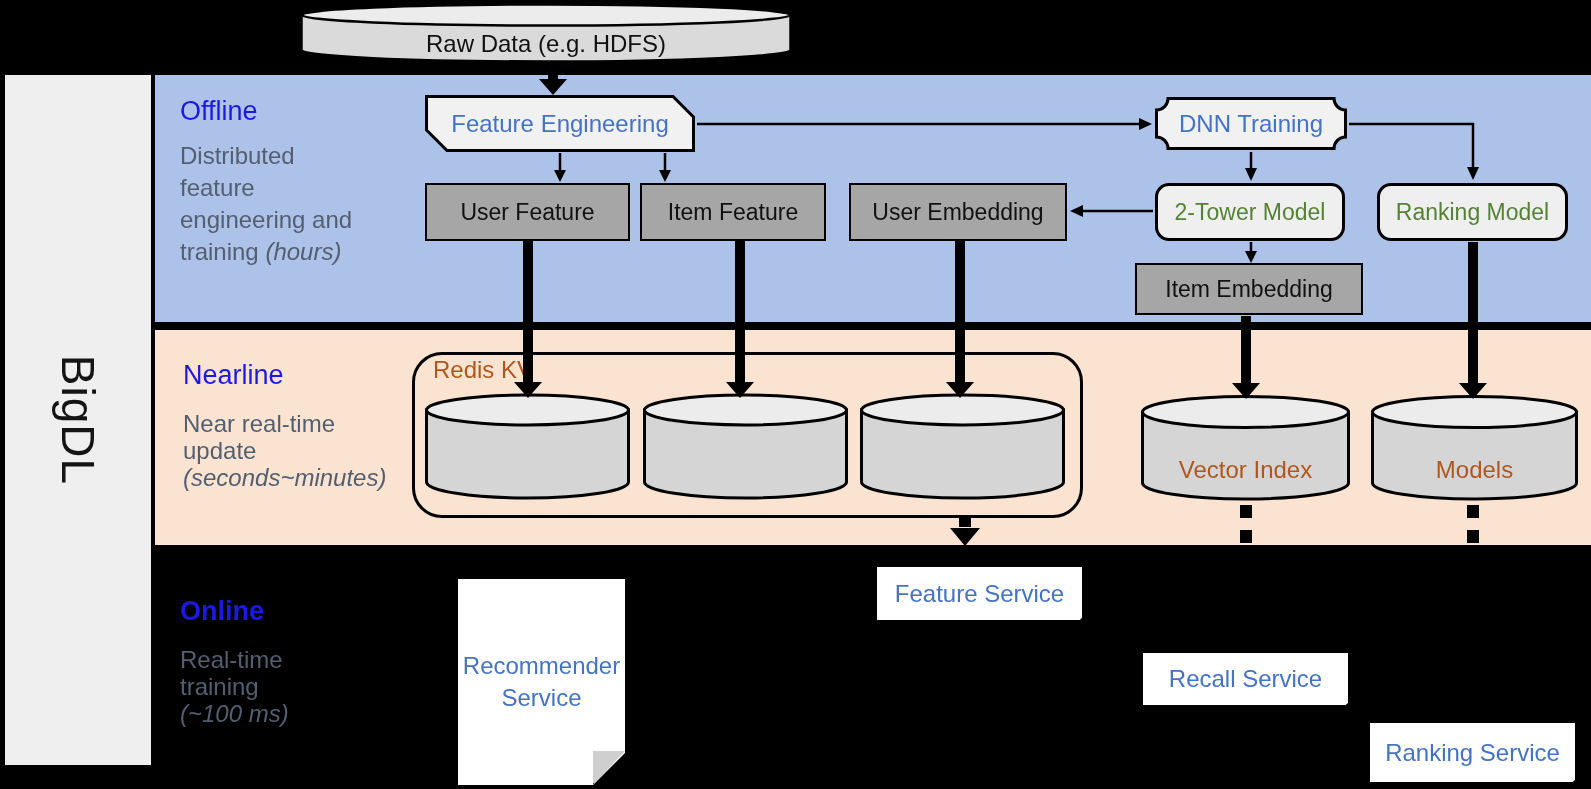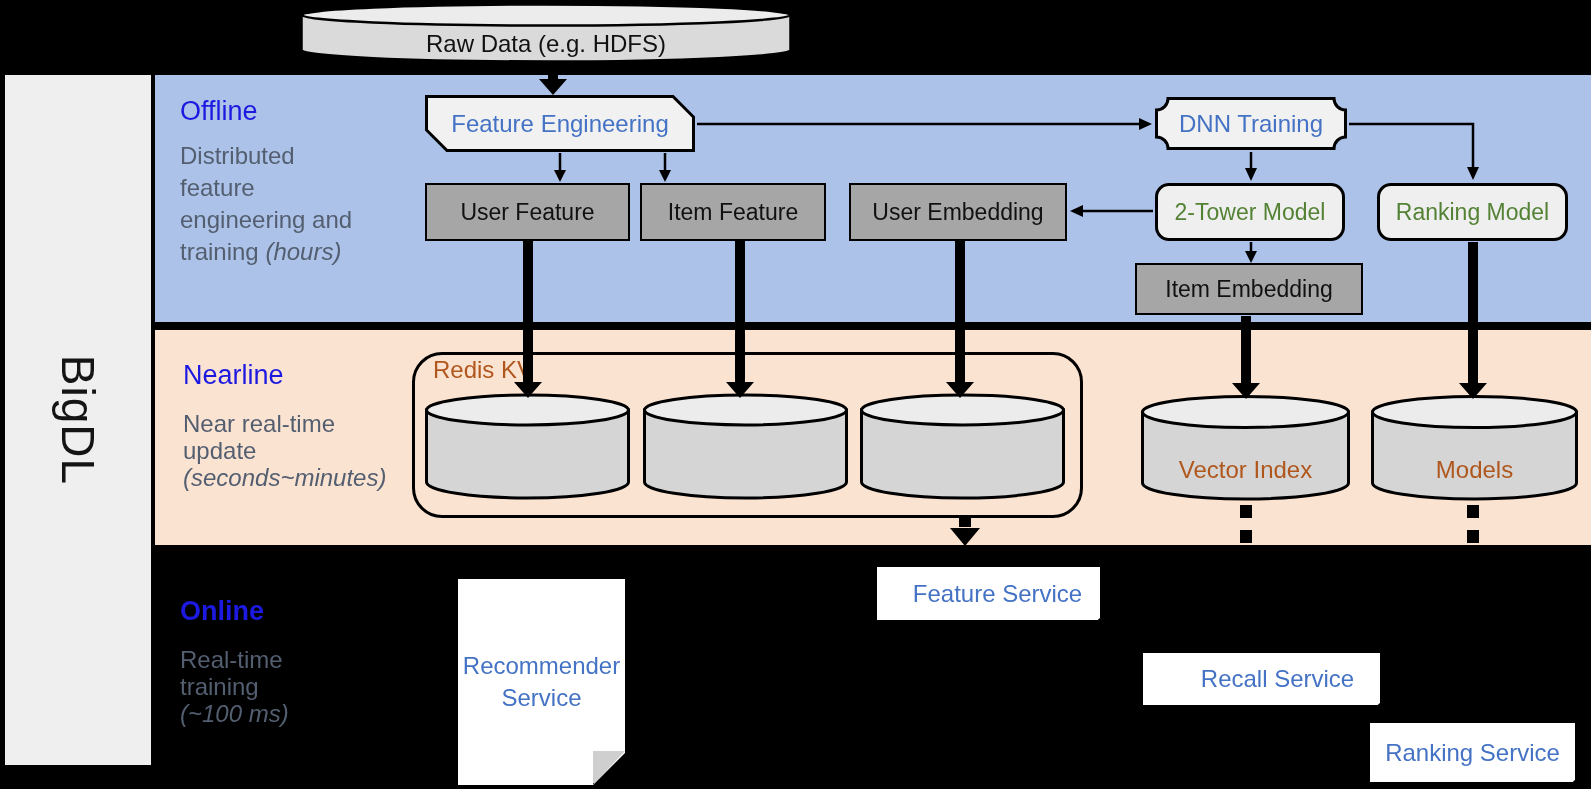--- a/index.html
+++ b/index.html
@@ -171,25 +171,25 @@
       <ellipse cx="103.5" cy="18" rx="102" ry="15.5" fill="#ececec" stroke="#000" stroke-width="3"></ellipse>
     </svg>
     <div class="node-label cyl-label brown-label" style="top:44px;">Models</div>
   </div>
 
   <div class="abs doc lift" style="left:458px;top:579px;width:167px;height:206px;">
     <span>Recommender Service</span>
     <span class="doc-fold"></span>
   </div>
 
-  <div class="abs service-box lift" style="left:877px;top:567px;width:205px;height:53px;padding-left:18px;">
+  <div class="abs service-box lift" style="left:877px;top:567px;width:205px;height:53px;">
     <span>Feature Service</span>
     <span class="mini-fold"></span>
   </div>
-  <div class="abs service-box lift" style="left:1143px;top:653px;width:205px;height:52px;padding-left:32px;">
+  <div class="abs service-box lift" style="left:1143px;top:653px;width:205px;height:52px;">
     <span>Recall Service</span>
     <span class="mini-fold"></span>
   </div>
   <div class="abs service-box lift" style="left:1370px;top:723px;width:205px;height:59px;">
     <span>Ranking Service</span>
     <span class="mini-fold"></span>
   </div>
 
   <svg class="abs overlay" width="1591" height="789" viewBox="0 0 1591 789">
     <g stroke="#000" fill="#000">

